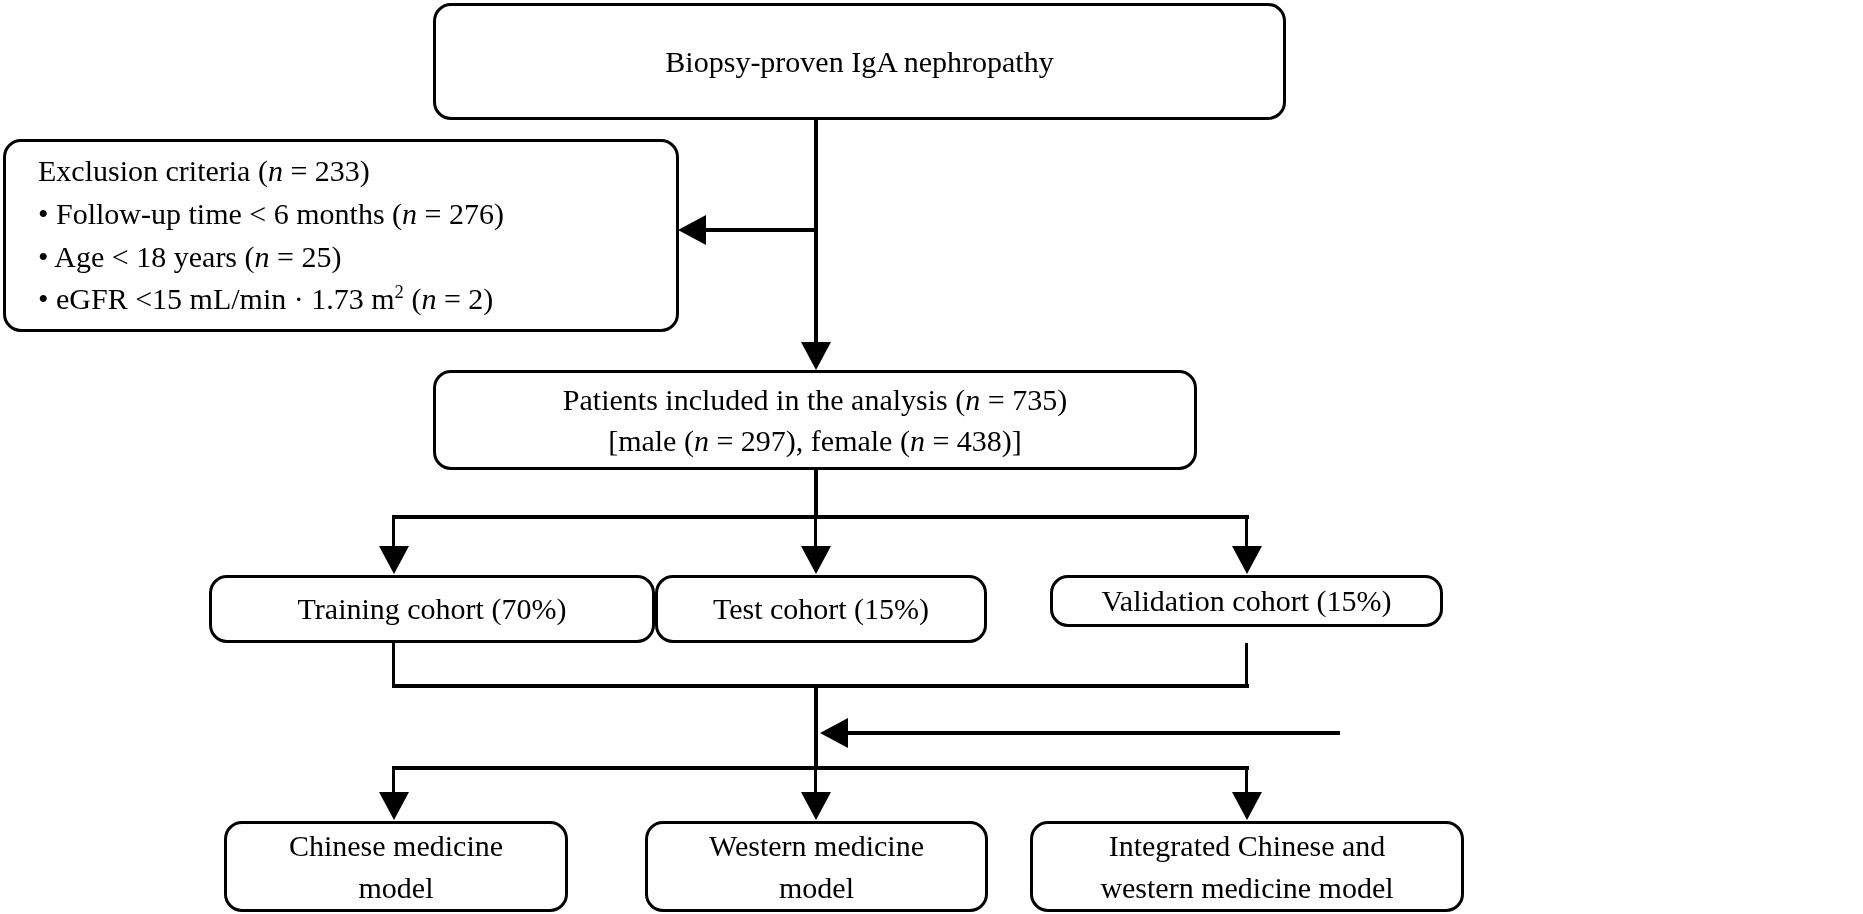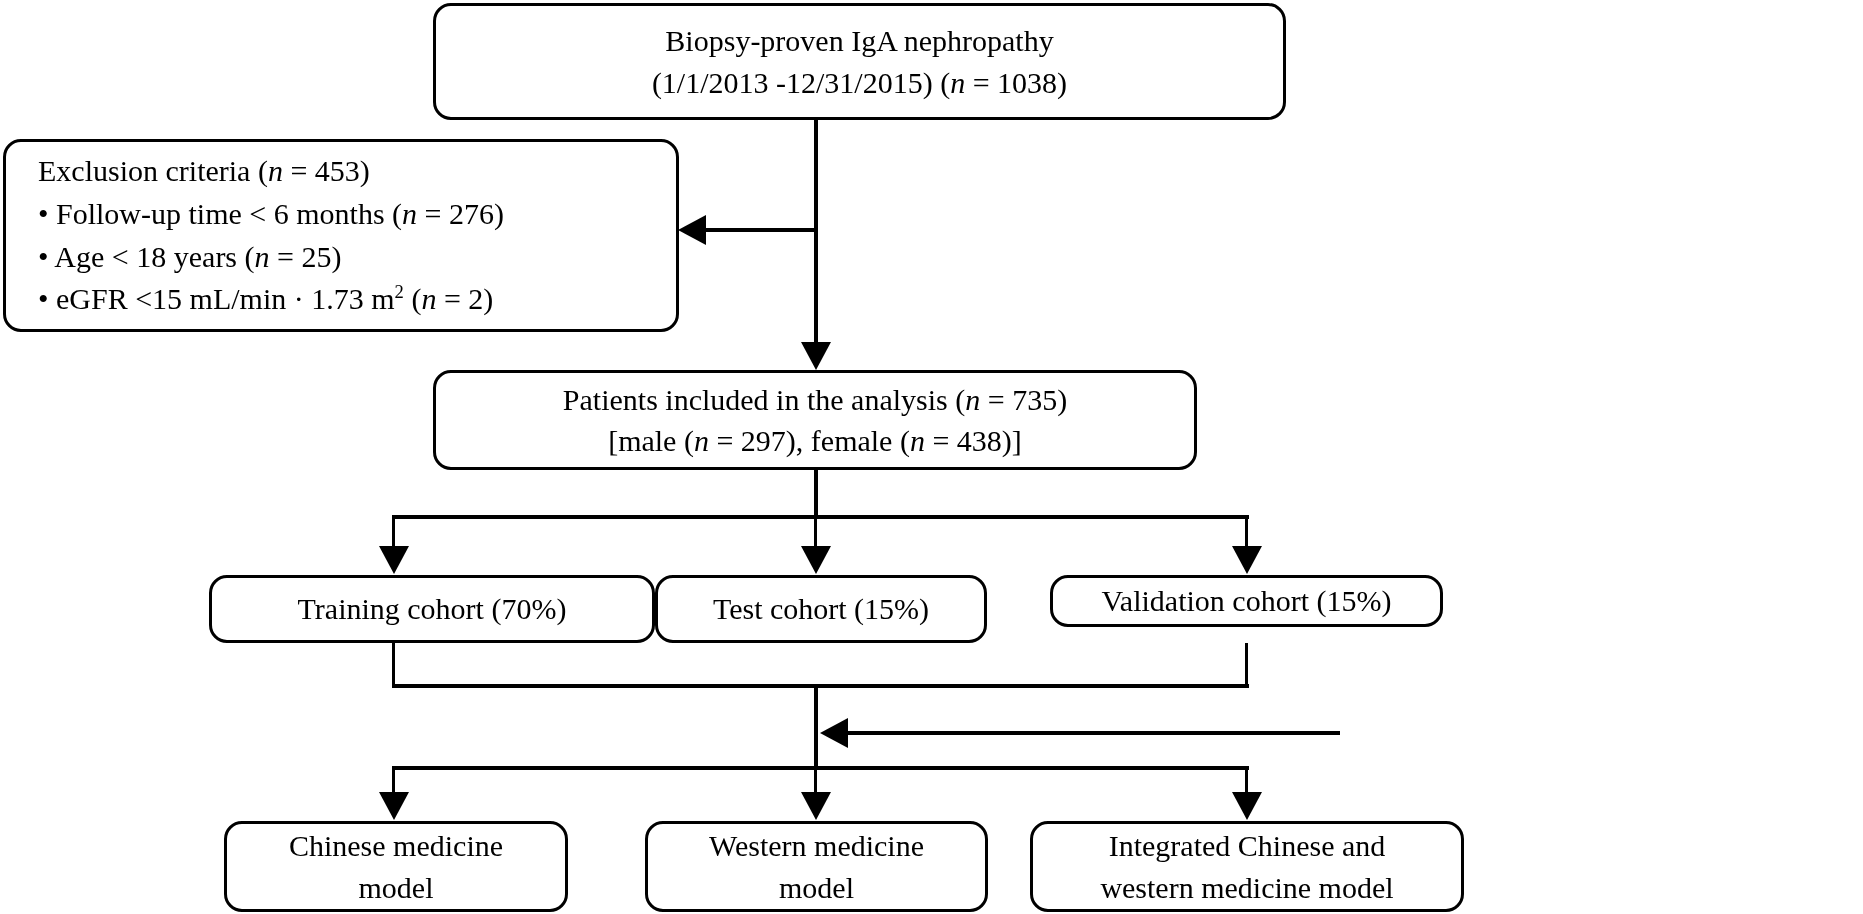--- a/index.html
+++ b/index.html
@@ -50,25 +50,24 @@
     border-right: 28px solid #000000;
   }
 </style>
 </head>
 <body>
 
 <div class="canvas">
 
   <div class="node" style="left:433px; top:3px; width:853px; height:117px;">
     <div class="txt-line"><span>Biopsy-proven IgA nephropathy</span></div>
-    <div class="txt-line"><span>(1/1/2013 -12/31/2015) (</span><i>n</i><span> = 1038)</span></div>
   </div>
 
   <div class="node left-align" style="left:3px; top:139px; width:676px; height:193px;">
-    <div class="txt-line"><span>Exclusion criteria (</span><i>n</i><span> = 453)</span></div>
+    <div class="txt-line"><span>Exclusion criteria (</span><i>n</i><span> = 233)</span></div>
     <div class="txt-line"><span>• Follow-up time &lt; 6 months (</span><i>n</i><span> = 276)</span></div>
     <div class="txt-line"><span>• Age &lt; 18 years (</span><i>n</i><span> = 25)</span></div>
     <div class="txt-line"><span>• eGFR &lt;15 mL/min · 1.73 m</span><sup>2</sup><span> (</span><i>n</i><span> = 2)</span></div>
   </div>
 
   <div class="node" style="left:433px; top:370px; width:764px; height:100px;">
     <div class="txt-line"><span>Patients included in the analysis (</span><i>n</i><span> = 735)</span></div>
     <div class="txt-line"><span>[male (</span><i>n</i><span> = 297), female (</span><i>n</i><span> = 438)]</span></div>
   </div>
 

